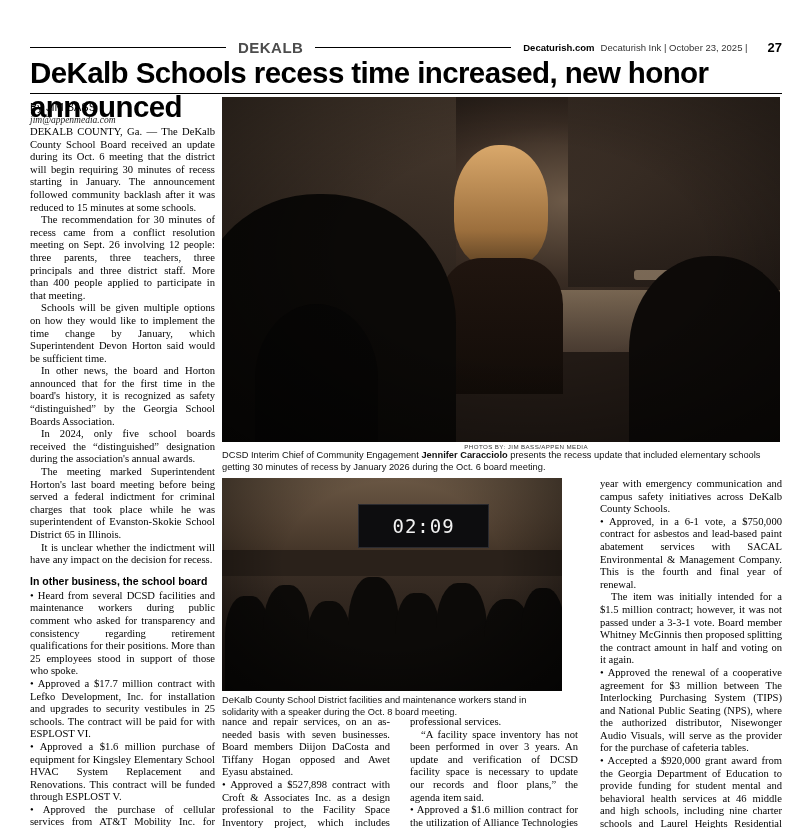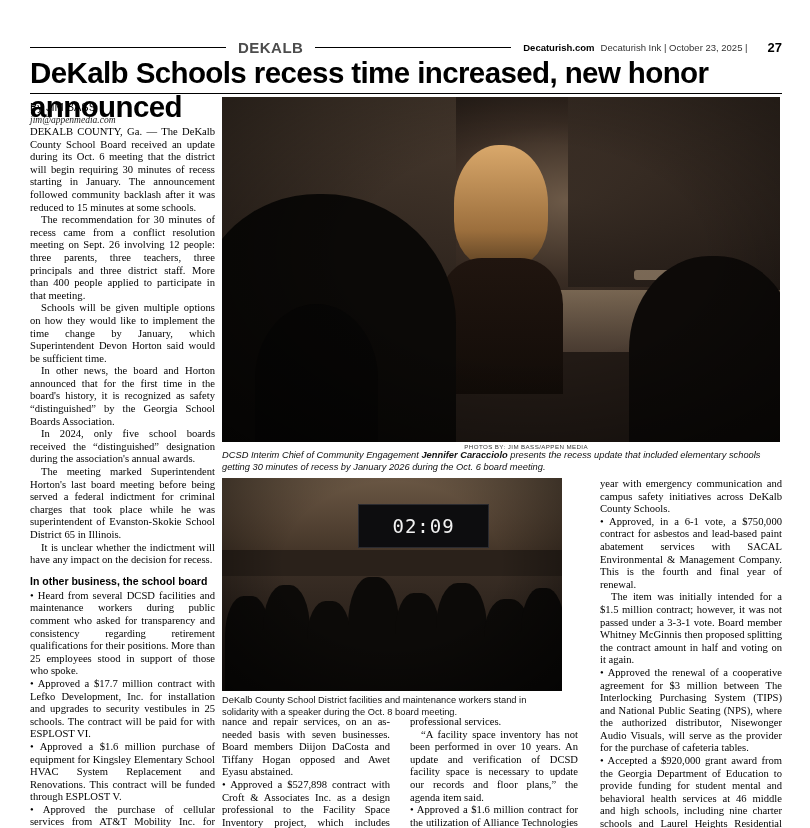--- a/index.html
+++ b/index.html
@@ -246,21 +246,20 @@
   }
   .caption-top {
     position: absolute;
     left: 222px;
     top: 450px;
     width: 558px;
     font-family: "Liberation Sans", sans-serif;
     font-size: 9.3px;
     line-height: 11.5px;
     color: #111;
-    font-style: italic;
   }
   .caption-top b { font-weight: bold; }
 
   
   .photo-mid {
     position: absolute;
     left: 222px;
     top: 478px;
     width: 340px;
     height: 213px;
@@ -444,17 +443,17 @@
     <p class="bullet">• Accepted a $920,000 grant award from the Georgia Department of Education to provide funding for student mental and behavioral health services at 46 middle and high schools, including nine charter schools and Laurel Heights Residential Treatment Center. Each school will receive $20,000 to provide these services.</p>
   </div>
 
   <div class="colB2">
     <p class="first">nance and repair services, on an as-needed basis with seven businesses. Board members Diijon DaCosta and Tiffany Hogan opposed and Awet Eyasu abstained.</p>
     <p class="bullet">• Approved a $527,898 contract with Croft &amp; Associates Inc. as a design professional to the Facility Space Inventory project, which includes architectural</p>
   </div>
 
   <div class="colB3">
     <p class="first">professional services.</p>
-    <p>“A facility space inventory has not been performed in over 10 years. An update and verification of DCSD facility space is necessary to update our records and floor plans,” the agenda item said.</p>
+    <p>“A facility space inventory has not been performed in over 3 years. An update and verification of DCSD facility space is necessary to update our records and floor plans,” the agenda item said.</p>
     <p class="bullet">• Approved a $1.6 million contract for the utilization of Alliance Technologies (Evolv Systems) for the current school</p>
   </div>
 
 </div>
 
 </body></html>

